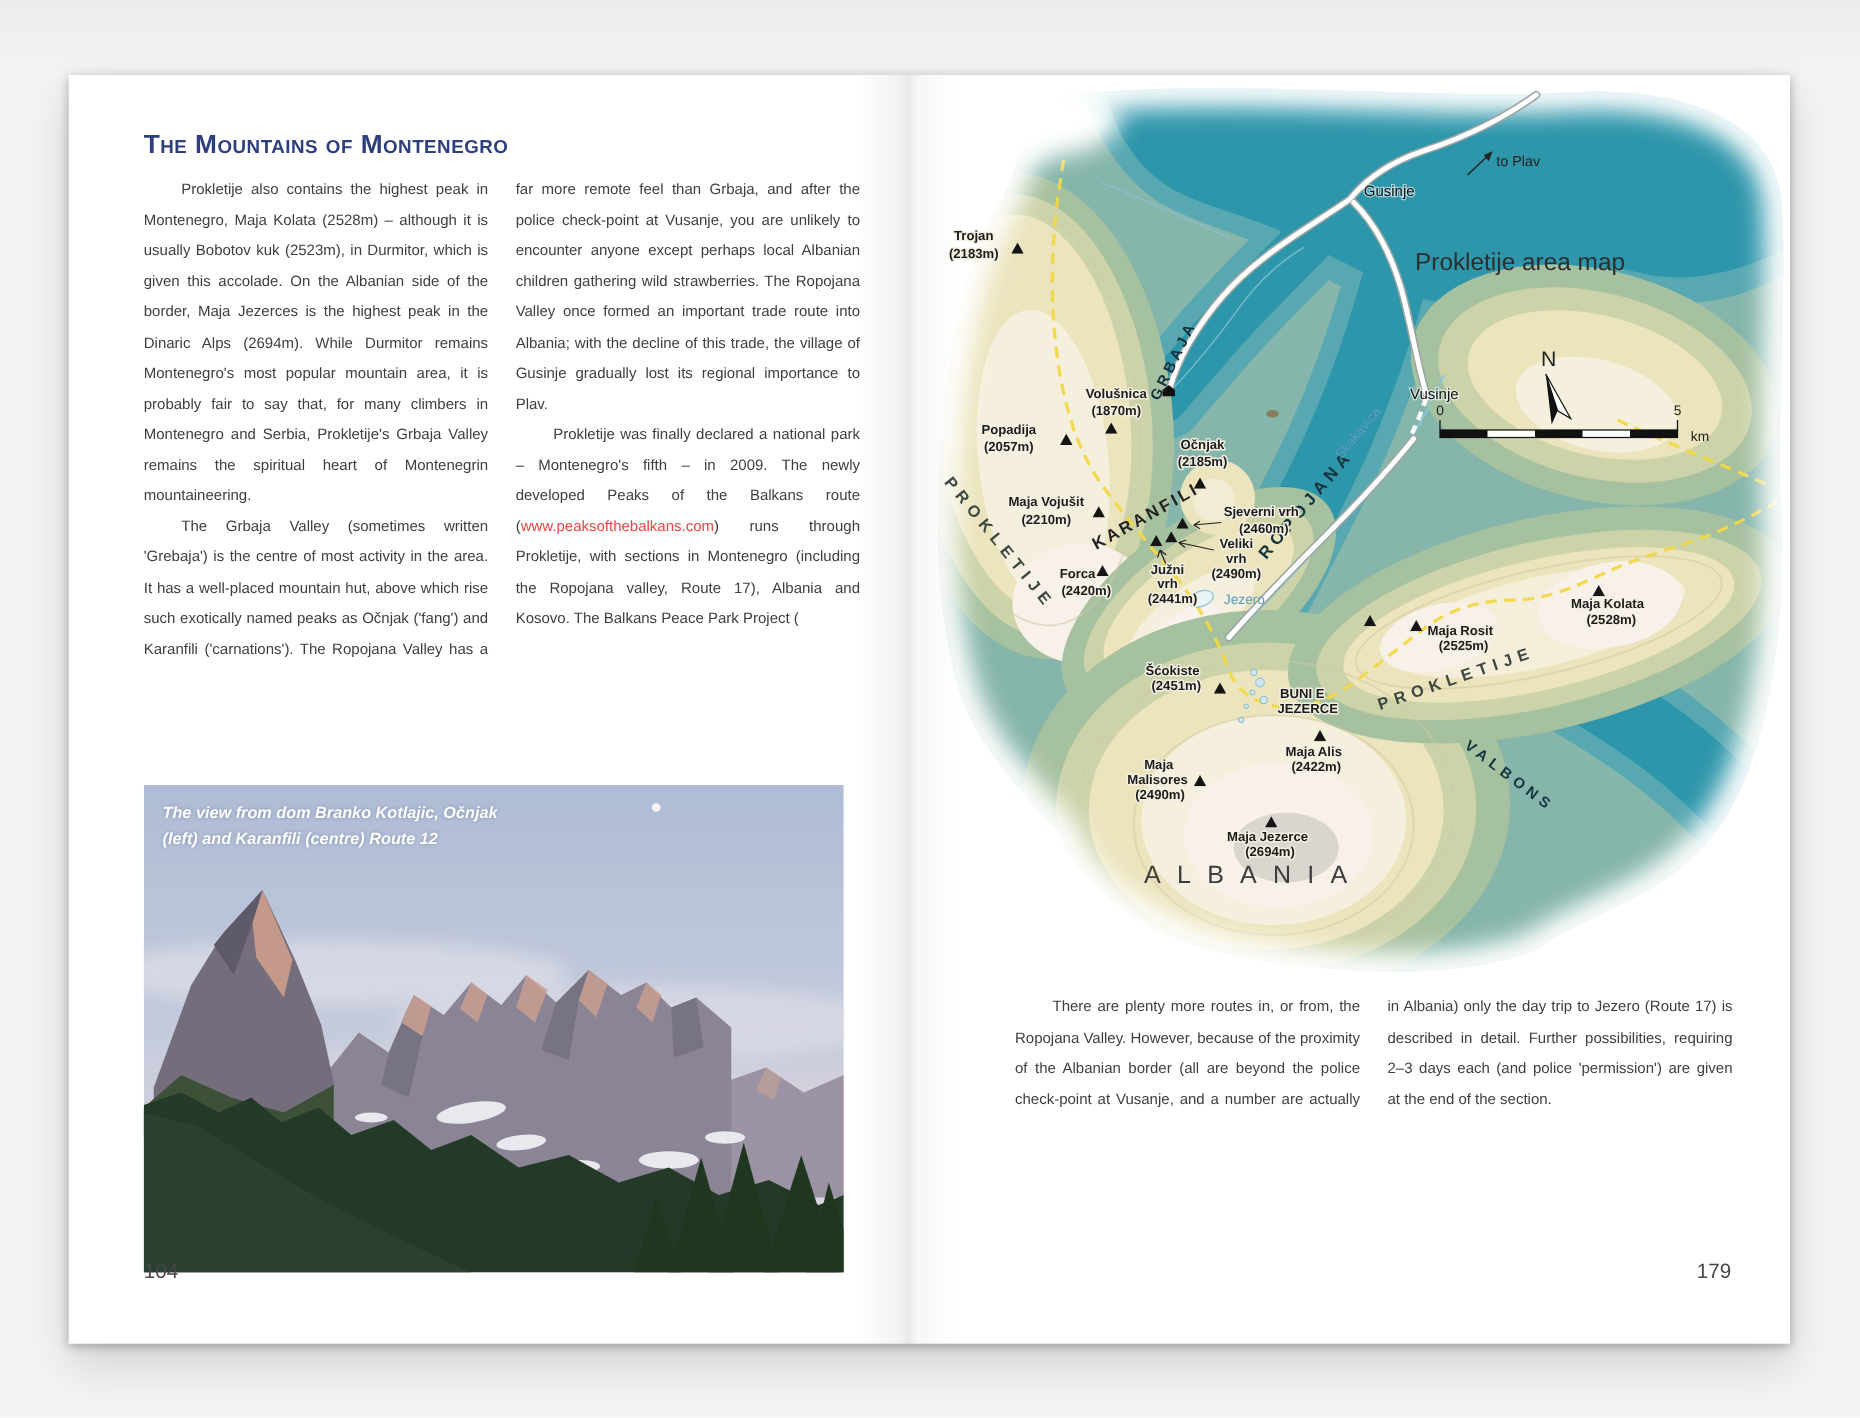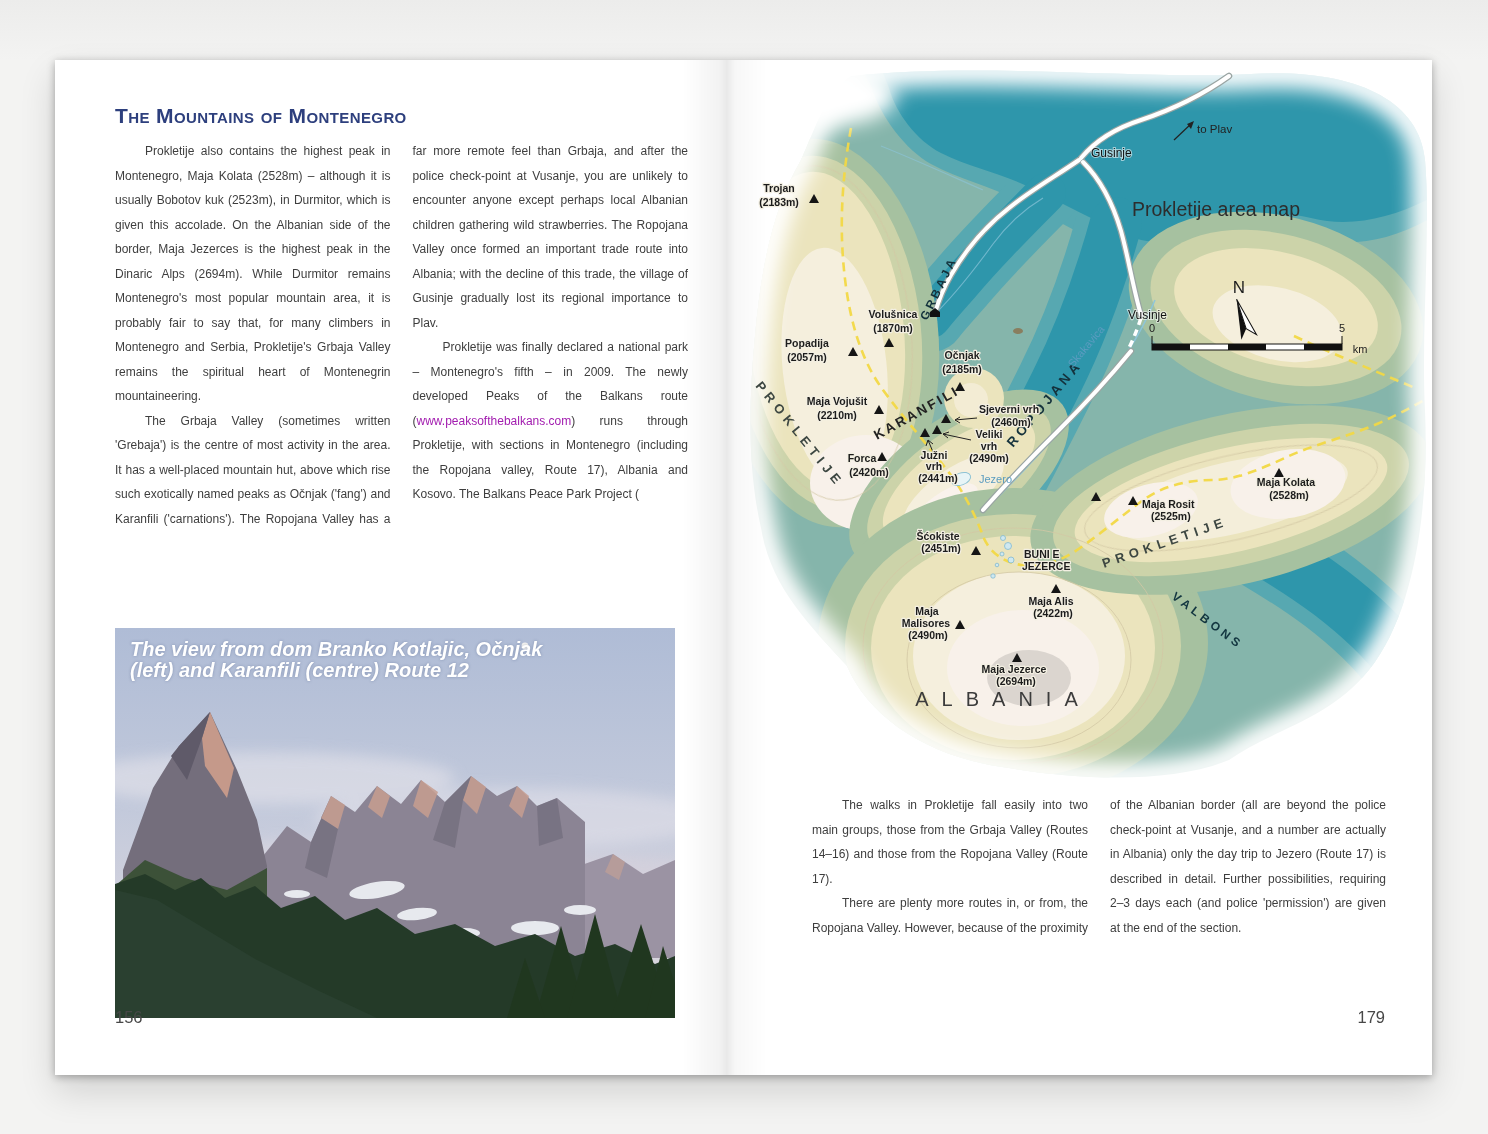--- a/index.html
+++ b/index.html
@@ -14,25 +14,25 @@
   .page.right{left:668px;width:709px}
   .runhead{position:absolute;top:44px;font-size:21px;font-weight:bold;font-variant:small-caps;
            letter-spacing:.4px;color:#2d3f7d}
   .runhead.l{left:60px}
   .runhead.r{right:47px;text-align:right}
   .bodytext{position:absolute;color:#3e3e3e;font-size:12px;line-height:24.5px;text-align:justify;
             column-count:2;column-gap:22px;overflow:hidden}
   .bodytext p{margin:0;text-indent:30px}
   .bt-left{left:60px;top:79px;width:573px;height:489px}
   .bt-right{left:89px;top:733px;width:574px;height:214px}
-  .link{color:#a21caf}
+  .link{color:#ef4444}
   .pagenum{position:absolute;top:948px;font-size:16.5px;color:#474747}
   .pagenum.l{left:60px}.pagenum.r{right:47px}
   .photo{position:absolute;left:60px;top:568px;width:560px;height:390px}
-  .caption{position:absolute;left:15px;top:11px;font-size:20px;font-weight:bold;font-style:italic;
+  .caption{position:absolute;left:15px;top:11px;font-size:13px;font-weight:bold;font-style:italic;
            color:#fff;line-height:21px;text-shadow:0 0 3px rgba(40,60,110,.35)}
   .mapwrap{position:absolute;left:8px;top:8px;width:700px;height:715px}
   svg{font-family:"Liberation Sans",sans-serif}
   .pk{font-size:10.5px;font-weight:bold;fill:#1c1c1c;text-anchor:middle;
       paint-order:stroke;stroke:#f3efe2;stroke-width:2.4px;stroke-linejoin:round}
   .pks{text-anchor:start}
   .set{font-size:12px;fill:#111;paint-order:stroke;stroke:#ffffff;stroke-opacity:.55;stroke-width:2px}
   .vall{font-weight:bold;fill:#14323c;letter-spacing:4px;font-size:13.5px}
   .reg{fill:#3d4742;letter-spacing:5px;font-size:13px;font-weight:bold}
   .blue{fill:#5b9cc0;font-size:11px}
@@ -116,21 +116,21 @@
           <polygon points="530,390 548,318 560,356 560,390"></polygon>
           <polygon points="392,390 410,330 430,390"></polygon>
         </g>
       </svg>
       <div class="caption">
         <div>The view from dom Branko Kotlajic, Očnjak</div>
         <div>(left) and Karanfili (centre) Route 12</div>
       </div>
     </div>
 
-    <div class="pagenum l">156</div>
+    <div class="pagenum l">104</div>
   </div>
 
   <div class="page right">
     <div class="runhead r">Prokletije</div>
 
     <div class="mapwrap">
       <svg width="700" height="715" viewBox="0 0 700 715">
         <defs>
           <clipPath id="mclip">
             <path d="M120,8 C250,-6 420,12 520,6 C620,0 688,30 694,92 C700,162 690,262 694,342 C698,432 686,542 638,602 C598,652 540,662 498,692 C440,716 348,712 278,700 C198,690 138,650 116,598 C78,556 40,520 30,460 C16,400 18,330 24,268 C30,200 42,140 70,92 C86,56 96,22 120,8 Z"></path>
@@ -385,21 +385,20 @@
           <line x1="421" y1="268" x2="421" y2="276" stroke="#111" stroke-width="1"></line>
           <line x1="611" y1="268" x2="611" y2="276" stroke="#111" stroke-width="1"></line>
           <text class="sc" x="421" y="264">0</text>
           <text class="sc" x="611" y="264">5</text>
           <text class="sc" x="629" y="285">km</text>
         </g>
       </svg>
     </div>
 
     <div class="bodytext bt-right">
-      <p>The walks in Prokletije fall easily into two main groups, those from the Grbaja Valley (Routes 14–16) and those from the Ropojana Valley (Route 17).</p>
       <p>There are plenty more routes in, or from, the Ropojana Valley. However, because of the proximity of the Albanian border (all are beyond the police check-point at Vusanje, and a number are actually in Albania) only the day trip to Jezero (Route 17) is described in detail. Further possibilities, requiring 2–3 days each (and police 'permission') are given at the end of the section.</p>
 
     </div>
 
     <div class="pagenum r">179</div>
   </div>
 
   <div class="gutter"></div>
 </div>
 

